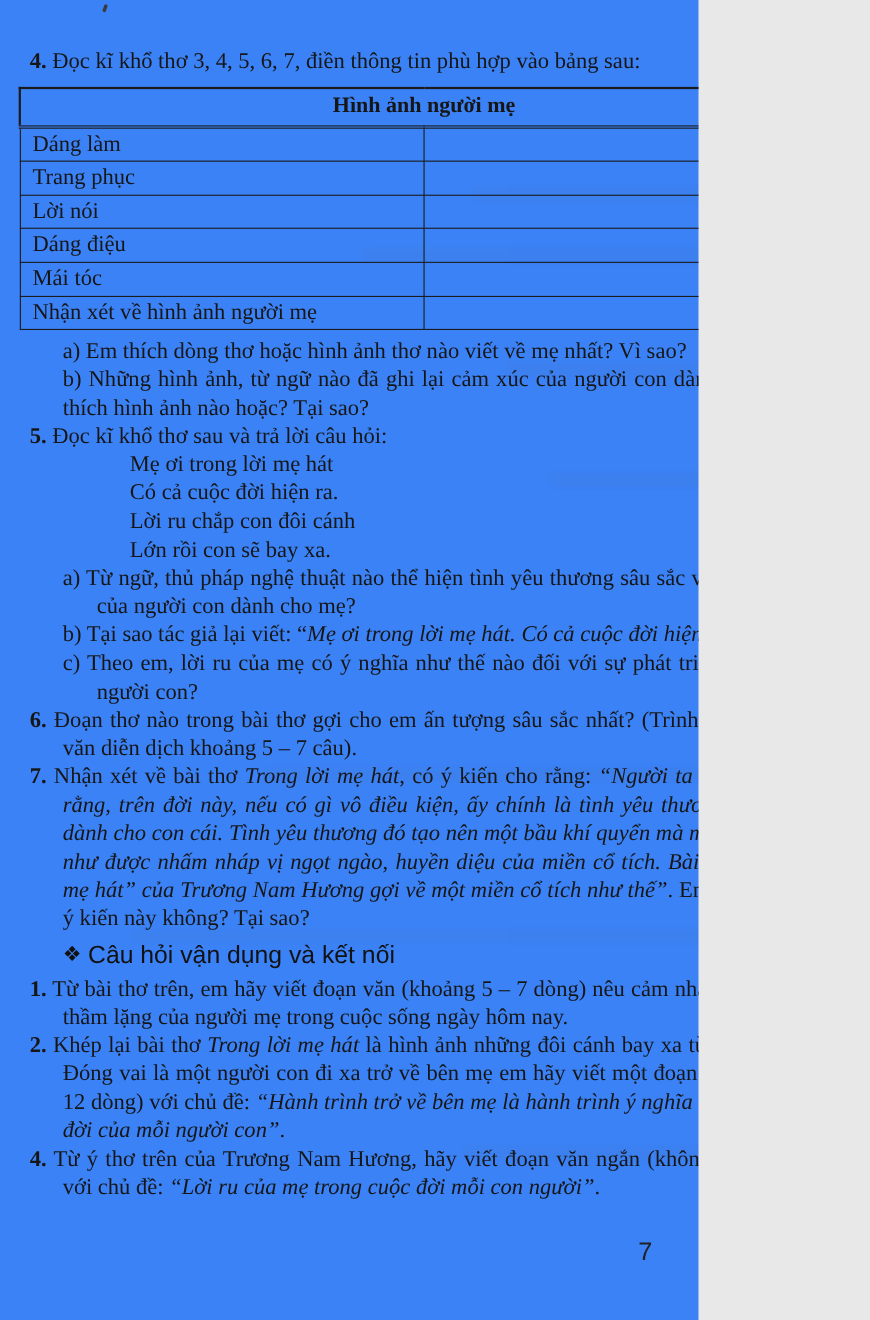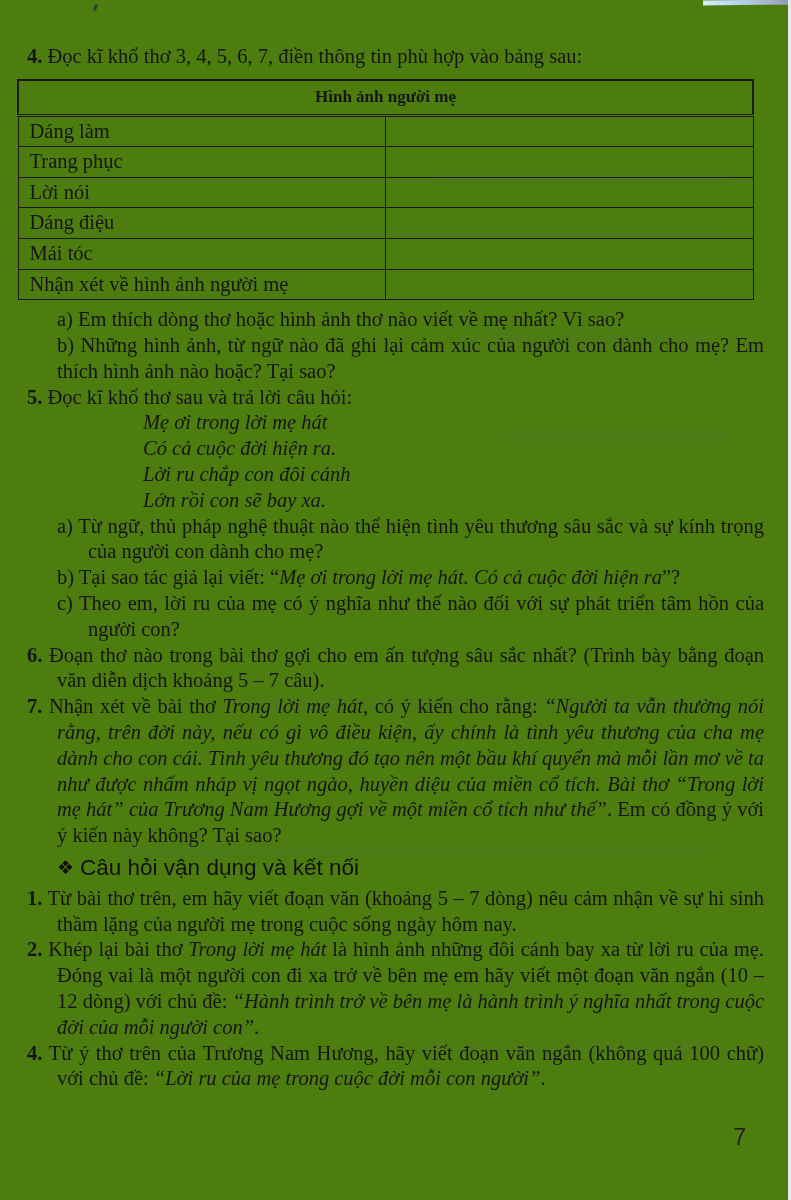--- a/index.html
+++ b/index.html
@@ -1,19 +1,19 @@
 <!DOCTYPE html>
 <html lang="vi"><head>
 <meta charset="utf-8">
 <style>
   html,body{margin:0;padding:0;background:#e8e8e8;}
   .page{
     position:relative;
-    width:788px;height:1200px;
-    background:#4d7c0f;
+    width:635px;height:1200px;
+    background:#3b82f6;
     overflow:hidden;
     font-family:"Liberation Serif","DejaVu Serif",serif;
     color:#161616;
   }
   .content{
     position:absolute;left:27px;top:44px;width:737px;
     font-size:20.5px;line-height:25.8px;
     text-align:justify;
   }
   p{margin:0;}
@@ -25,33 +25,33 @@
   
   table.mom{
     border-collapse:collapse;
     width:737px;
     margin:9px 0 7px -10px;
     table-layout:fixed;
   }
   table.mom th{
     border:2px solid #1b1b1b;
     border-bottom:3px double #1b1b1b;
-    font-size:17px;font-weight:bold;text-align:center;
+    font-size:20px;font-weight:bold;text-align:center;
     padding:3px 4px 4px 4px;
   }
   table.mom td{
     border:1.6px solid #1b1b1b;
     font-size:20.5px;line-height:23px;
     padding:3px 8px 3.6px 11px;
     vertical-align:middle;
   }
   td.cell-label{width:345px;}
   td.cell-value{}
   
-  .poem{margin-left:116px;font-style:italic;text-align:left;}
+  .poem{margin-left:91px;text-align:left;}
   .poem-line{white-space:nowrap;}
   
   h2.section{
     font-family:"Liberation Sans","DejaVu Sans",sans-serif;
     font-size:22.5px;line-height:28px;
     margin:5px 0 3px 30px;
     font-weight:normal;color:#111;
     text-align:left;
   }
   h2.section .diamond{font-size:19px;position:relative;top:-1px;margin-right:6px;}

